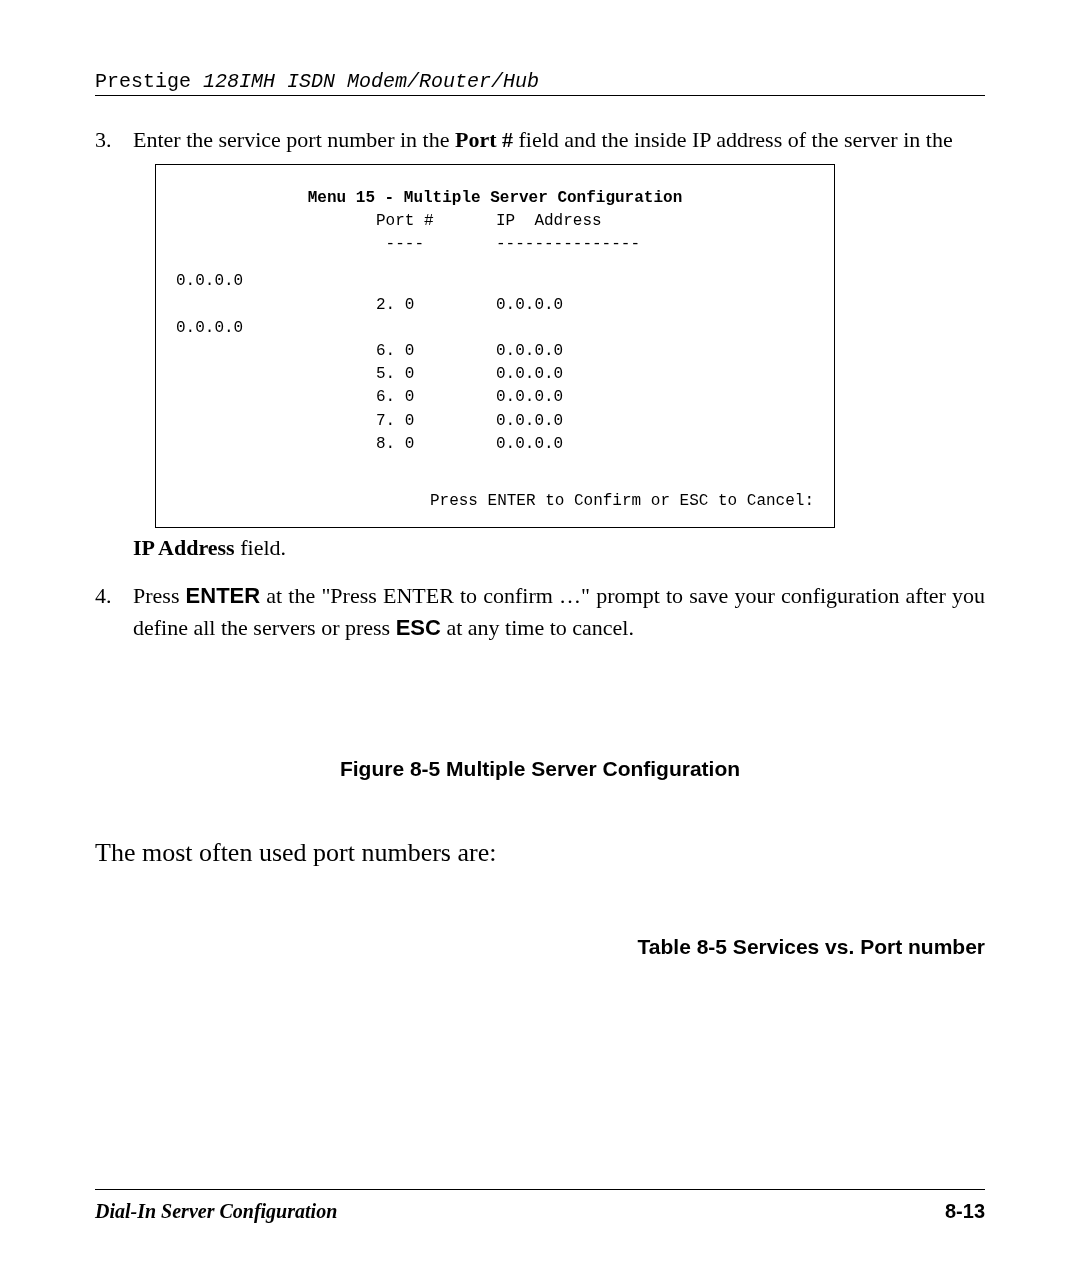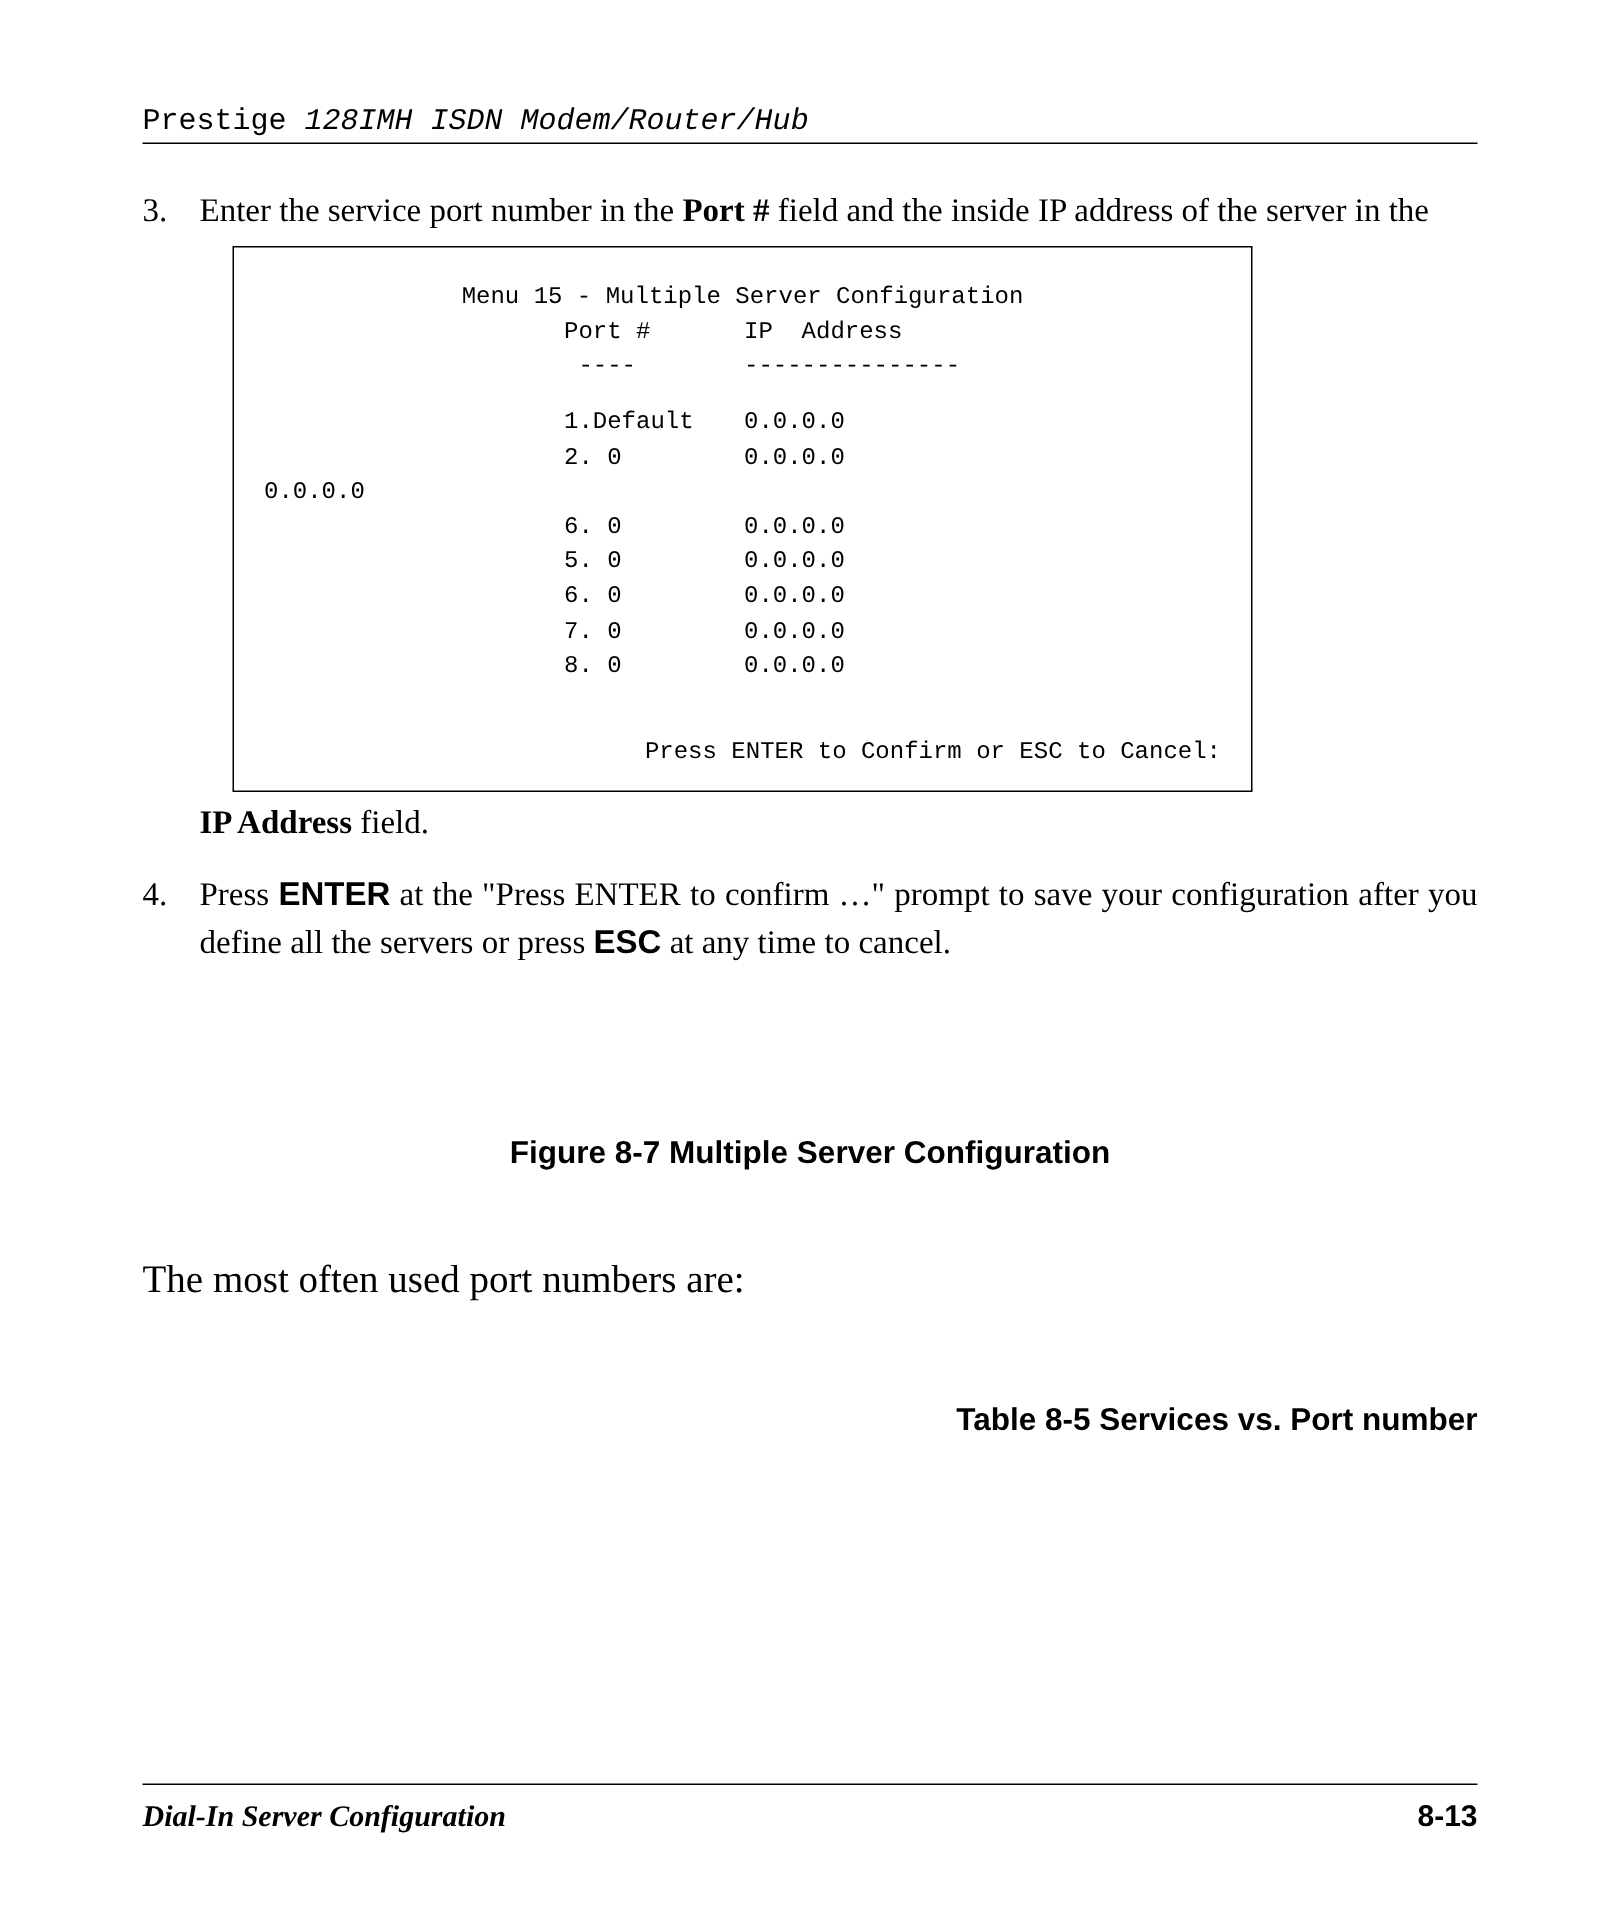--- a/index.html
+++ b/index.html
@@ -63,20 +63,21 @@
       margin: 8px 0 4px 60px;
       width: 680px;
       box-sizing: border-box;
     }
     .terminal-box .term-title {
       font-family: "Courier New", Courier, monospace;
       font-size: 16px;
       white-space: pre;
       text-align: center;
       margin: 0;
+      font-weight: bold;
     }
     .term-headers-row, .term-dashes-row, .term-data-row, .term-footer-row {
       display: flex;
       font-family: "Courier New", Courier, monospace;
       font-size: 16px;
     }
     .term-left-col { width: 320px; padding-left: 200px; box-sizing: border-box; white-space: pre; }
     .term-right-col { white-space: pre; }
     .term-footer {
       font-family: "Courier New", Courier, monospace;
@@ -154,21 +155,20 @@
       <div class="term-headers-row">
         <div class="term-left-col">Port #</div>
         <div class="term-right-col">IP  Address</div>
       </div>
       <div class="term-dashes-row">
         <div class="term-left-col"> <span>----</span></div>
         <div class="term-right-col">---------------</div>
       </div>
       <div class="term-data-wrap">
         <div class="term-data-row">
-            <div class="term-left-col">1.Default</div>
             <div class="term-right-col">0.0.0.0</div>
           </div>
         <div class="term-data-row">
             <div class="term-left-col">2. 0</div>
             <div class="term-right-col">0.0.0.0</div>
           </div>
         <div class="term-data-row">
             <div class="term-right-col">0.0.0.0</div>
           </div>
         <div class="term-data-row">
@@ -199,21 +199,21 @@
       <span class="bold-inline">IP Address</span><span> field.</span>
     </div>
 
     <div class="list-row step4-block">
       <div class="list-num">4.</div>
       <div class="list-text">
         <span>Press </span><span class="sans-bold">ENTER</span><span> at the "Press ENTER to confirm …" prompt to save your configuration after you define all the servers or press </span><span class="sans-bold">ESC</span><span> at any time to cancel.</span>
       </div>
     </div>
 
-    <div class="figure-caption">Figure 8-7 Multiple Server Configuration</div>
+    <div class="figure-caption">Figure 8-5 Multiple Server Configuration</div>
 
     <p class="paragraph">The most often used port numbers are:</p>
 
     <div class="table-caption">Table 8-5 Services vs. Port number</div>
 
   </div>
 
   <div class="footer-area">
     <hr class="footer-rule">
     <div class="footer-row">

